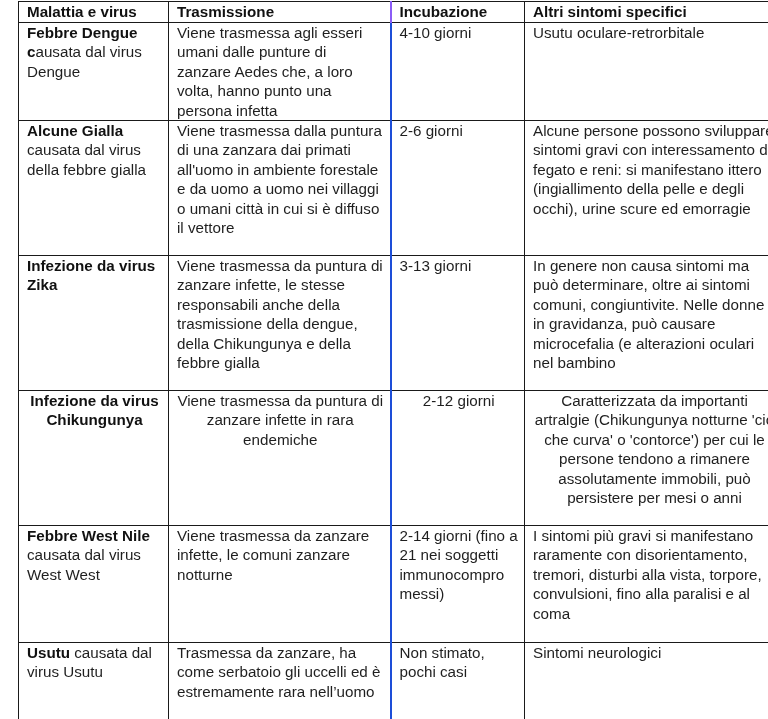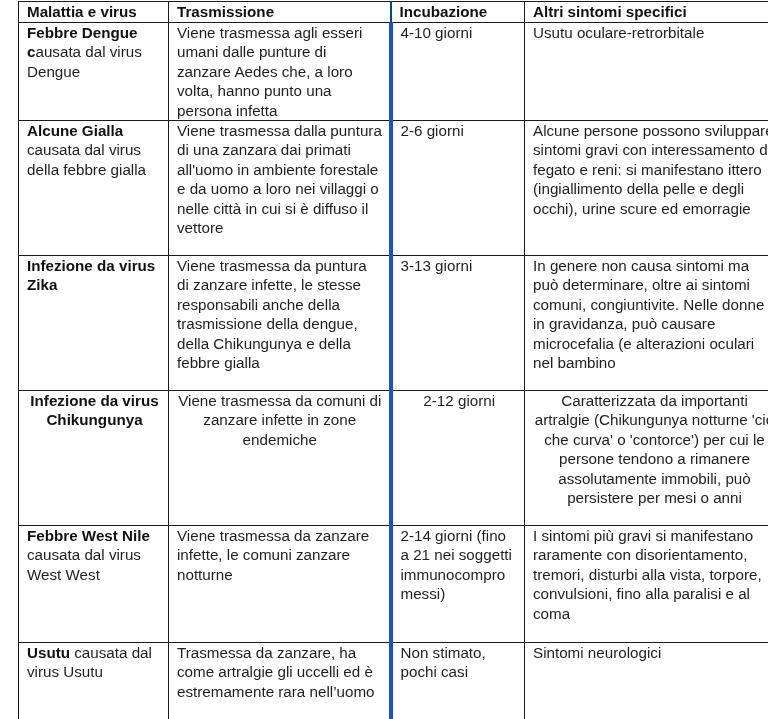--- a/index.html
+++ b/index.html
@@ -15,22 +15,22 @@
       color: #1f1f1f;
     }
     td, th {
       border: 1.5px solid #1a1a1a;
       vertical-align: top;
       padding: 0 6px 0 8px;
       text-align: left;
       overflow: hidden;
     }
     th { font-weight: bold; color: #111; height: 20px; }
-    td.c3 { border-left: 4px solid #1d4ed8; }
-    th.c3 { border-left: 2px solid #0c4a6e; }
+    td.c3 { border-left: 2px solid #1d4ed8; }
+    th.c3 { border-left: 2px solid #8b5cf6; }
     .b { font-weight: bold; color: #111; }
     col.c1 { width: 150px; }
     col.c2 { width: 222px; }
     col.c3 { width: 134px; }
     col.c4 { width: 258px; }
     tr.r1 td { height: 95px; }
     tr.r2 td { height: 134px; }
     tr.r3 td { height: 134px; }
     tr.r4 td { height: 134px; text-align: center; }
     tr.r5 td { height: 116px; }
@@ -56,42 +56,42 @@
   </thead>
   <tbody>
     <tr class="r1">
       <td><span class="b">Febbre Dengue c</span><span>ausata dal virus Dengue</span></td>
       <td>Viene trasmessa agli esseri umani dalle punture di zanzare Aedes che, a loro volta, hanno punto una persona infetta</td>
       <td class="c3">4-10 giorni</td>
       <td>Usutu oculare-retrorbitale</td>
     </tr>
     <tr class="r2">
       <td><span class="b">Alcune Gialla</span><span> causata dal virus della febbre gialla</span></td>
-      <td>Viene trasmessa dalla puntura di una zanzara dai primati all'uomo in ambiente forestale e da uomo a loro nei villaggi o nelle città in cui si è diffuso il vettore</td>
+      <td>Viene trasmessa dalla puntura di una zanzara dai primati all'uomo in ambiente forestale e da uomo a uomo nei villaggi o umani città in cui si è diffuso il vettore</td>
       <td class="c3">2-6 giorni</td>
       <td>Alcune persone possono sviluppare sintomi gravi con interessamento di fegato e reni: si manifestano ittero (ingiallimento della pelle e degli occhi), urine scure ed emorragie</td>
     </tr>
     <tr class="r3">
       <td><span class="b">Infezione da virus Zika</span><span></span></td>
       <td>Viene trasmessa da puntura di zanzare infette, le stesse responsabili anche della trasmissione della dengue, della Chikungunya e della febbre gialla</td>
       <td class="c3">3-13 giorni</td>
       <td>In genere non causa sintomi ma può determinare, oltre ai sintomi comuni, congiuntivite. Nelle donne in gravidanza, può causare microcefalia (e alterazioni oculari nel bambino</td>
     </tr>
     <tr class="r4">
       <td><span class="b">Infezione da virus Chikungunya</span><span></span></td>
-      <td>Viene trasmessa da comuni di zanzare infette in zone endemiche</td>
+      <td>Viene trasmessa da puntura di zanzare infette in rara endemiche</td>
       <td class="c3">2-12 giorni</td>
       <td>Caratterizzata da importanti artralgie (Chikungunya notturne 'ciò che curva' o 'contorce') per cui le persone tendono a rimanere assolutamente immobili, può persistere per mesi o anni</td>
     </tr>
     <tr class="r5">
       <td><span class="b">Febbre West Nile</span><span> causata dal virus West West</span></td>
       <td>Viene trasmessa da zanzare infette, le comuni zanzare notturne</td>
       <td class="c3">2-14 giorni (fino a 21 nei soggetti immunocompro messi)</td>
       <td>I sintomi più gravi si manifestano raramente con disorientamento, tremori, disturbi alla vista, torpore, convulsioni, fino alla paralisi e al coma</td>
     </tr>
     <tr class="r6">
       <td><span class="b">Usutu</span><span> causata dal virus Usutu</span></td>
-      <td>Trasmessa da zanzare, ha come artralgie gli uccelli ed è estremamente rara nell’uomo</td>
+      <td>Trasmessa da zanzare, ha come serbatoio gli uccelli ed è estremamente rara nell’uomo</td>
       <td class="c3">Non stimato, pochi casi</td>
       <td>Sintomi neurologici</td>
     </tr>
   </tbody>
 </table>
 
 </body></html>

